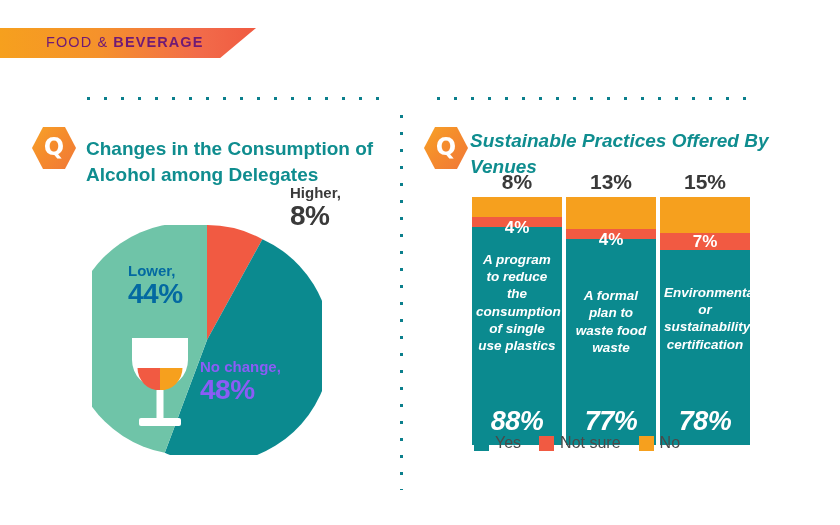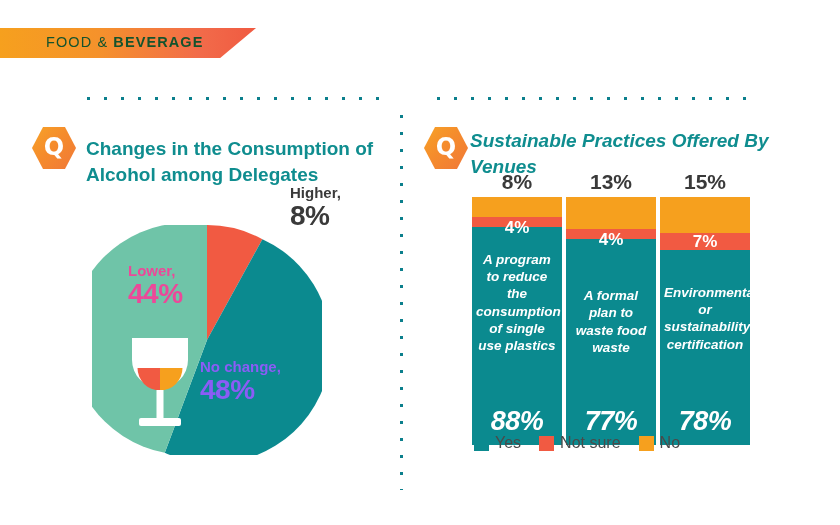--- a/index.html
+++ b/index.html
@@ -13,21 +13,21 @@
 
   
   #header-banner {
     position: absolute; left: 0; top: 28px;
     width: 256px; height: 30px;
     background: linear-gradient(90deg, #F6A01E 0%, #F5922B 38%, #F26B4A 78%, #F05A41 100%);
     clip-path: polygon(0 0, 100% 0, 86% 100%, 0 100%);
   }
   #header-banner-label {
     position: absolute; left: 46px; top: 34px;
-    color: #14532d; font-size: 14.5px; letter-spacing: 1.1px;
+    color: #701a75; font-size: 14.5px; letter-spacing: 1.1px;
     font-weight: 400;
   }
   #header-banner-label b { font-weight: 700; }
 
   
   .dot-row {
     position: absolute; height: 5px;
     background-image: radial-gradient(circle, #0b7f8c 1.8px, transparent 2px);
     background-size: 17px 5px;
     background-repeat: repeat-x;
@@ -66,21 +66,21 @@
 
   
   #pie-wrap { position: absolute; left: 92px; top: 225px; width: 230px; height: 230px; }
   #pie-svg { display: block; }
 
   .pie-label { position: absolute; color: #3a3a3a; line-height: 1.05; }
   .pie-label .lbl { display:block; font-size: 15px; font-weight: 700; }
   .pie-label .val { display:block; font-size: 28px; font-weight: 800; letter-spacing: -0.5px; }
 
   #pie-label-higher { left: 290px; top: 185px; text-align: left; color:#3a3a3a; }
-  #pie-label-lower  { left: 128px; top: 263px; text-align: left; color:#ec4899; }
+  #pie-label-lower  { left: 128px; top: 263px; text-align: left; color:#0369a1; }
   #pie-label-nochange { left: 200px; top: 359px; text-align: left; color:#ffffff; }
   #pie-label-nochange .lbl, #pie-label-nochange .val { color:#8b5cf6; }
 
   #wine-glass { position: absolute; left: 127px; top: 334px; }
 
   
   #bars { position: absolute; left: 472px; top: 170px; width: 280px; height: 280px; }
   .bar-col { position: absolute; top: 0; width: 90px; }
   .bar-top-value {
     position: absolute; top: 0; left: 0; width: 90px;

